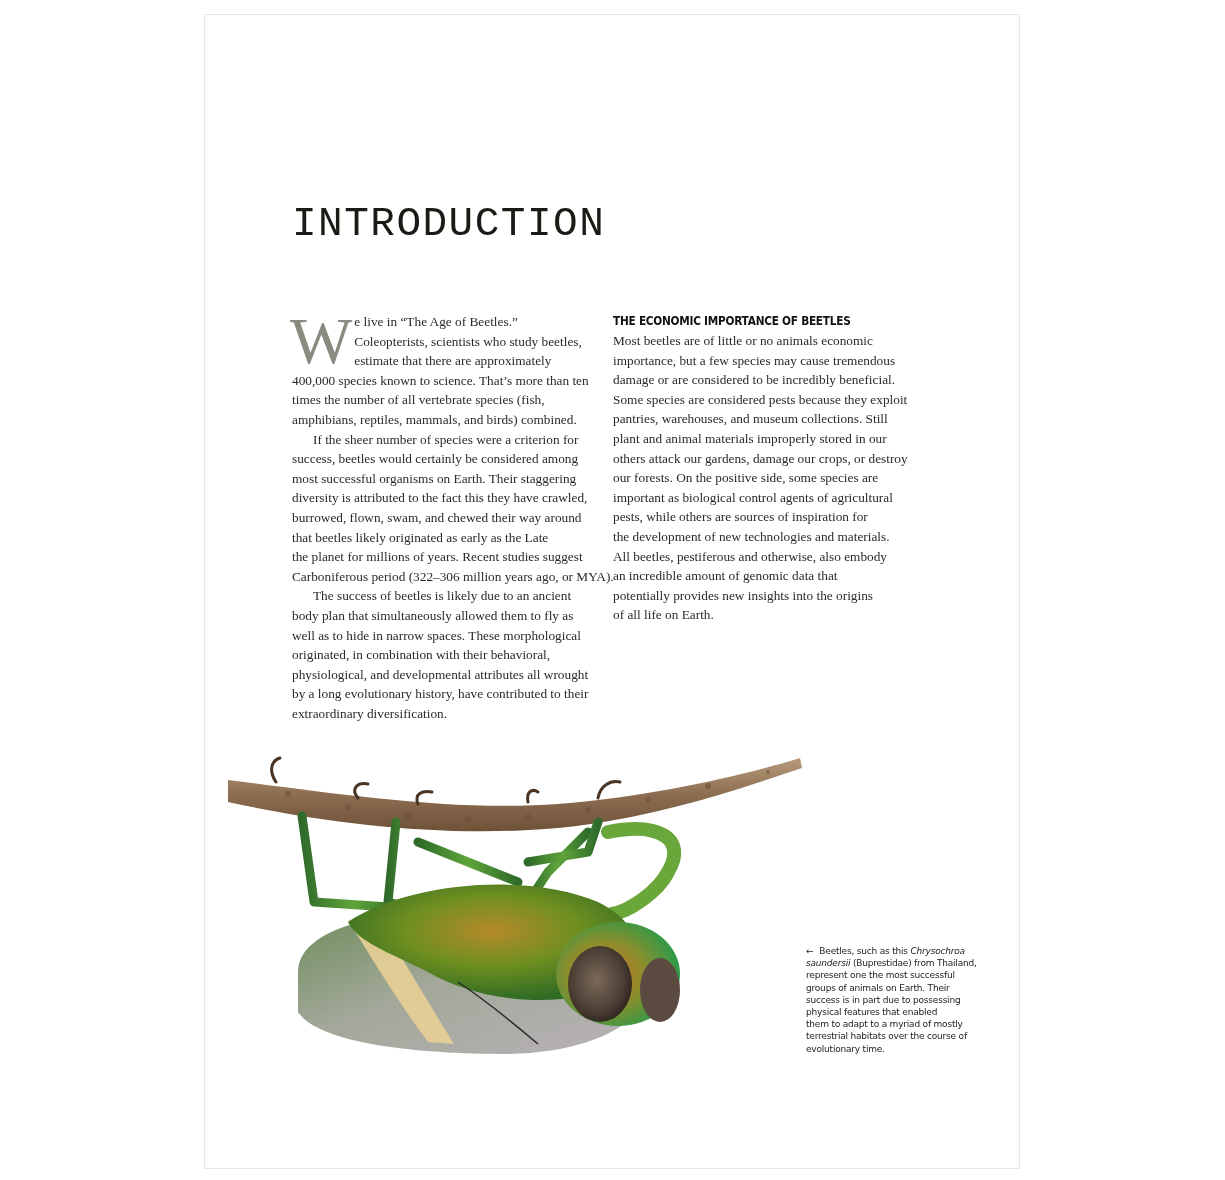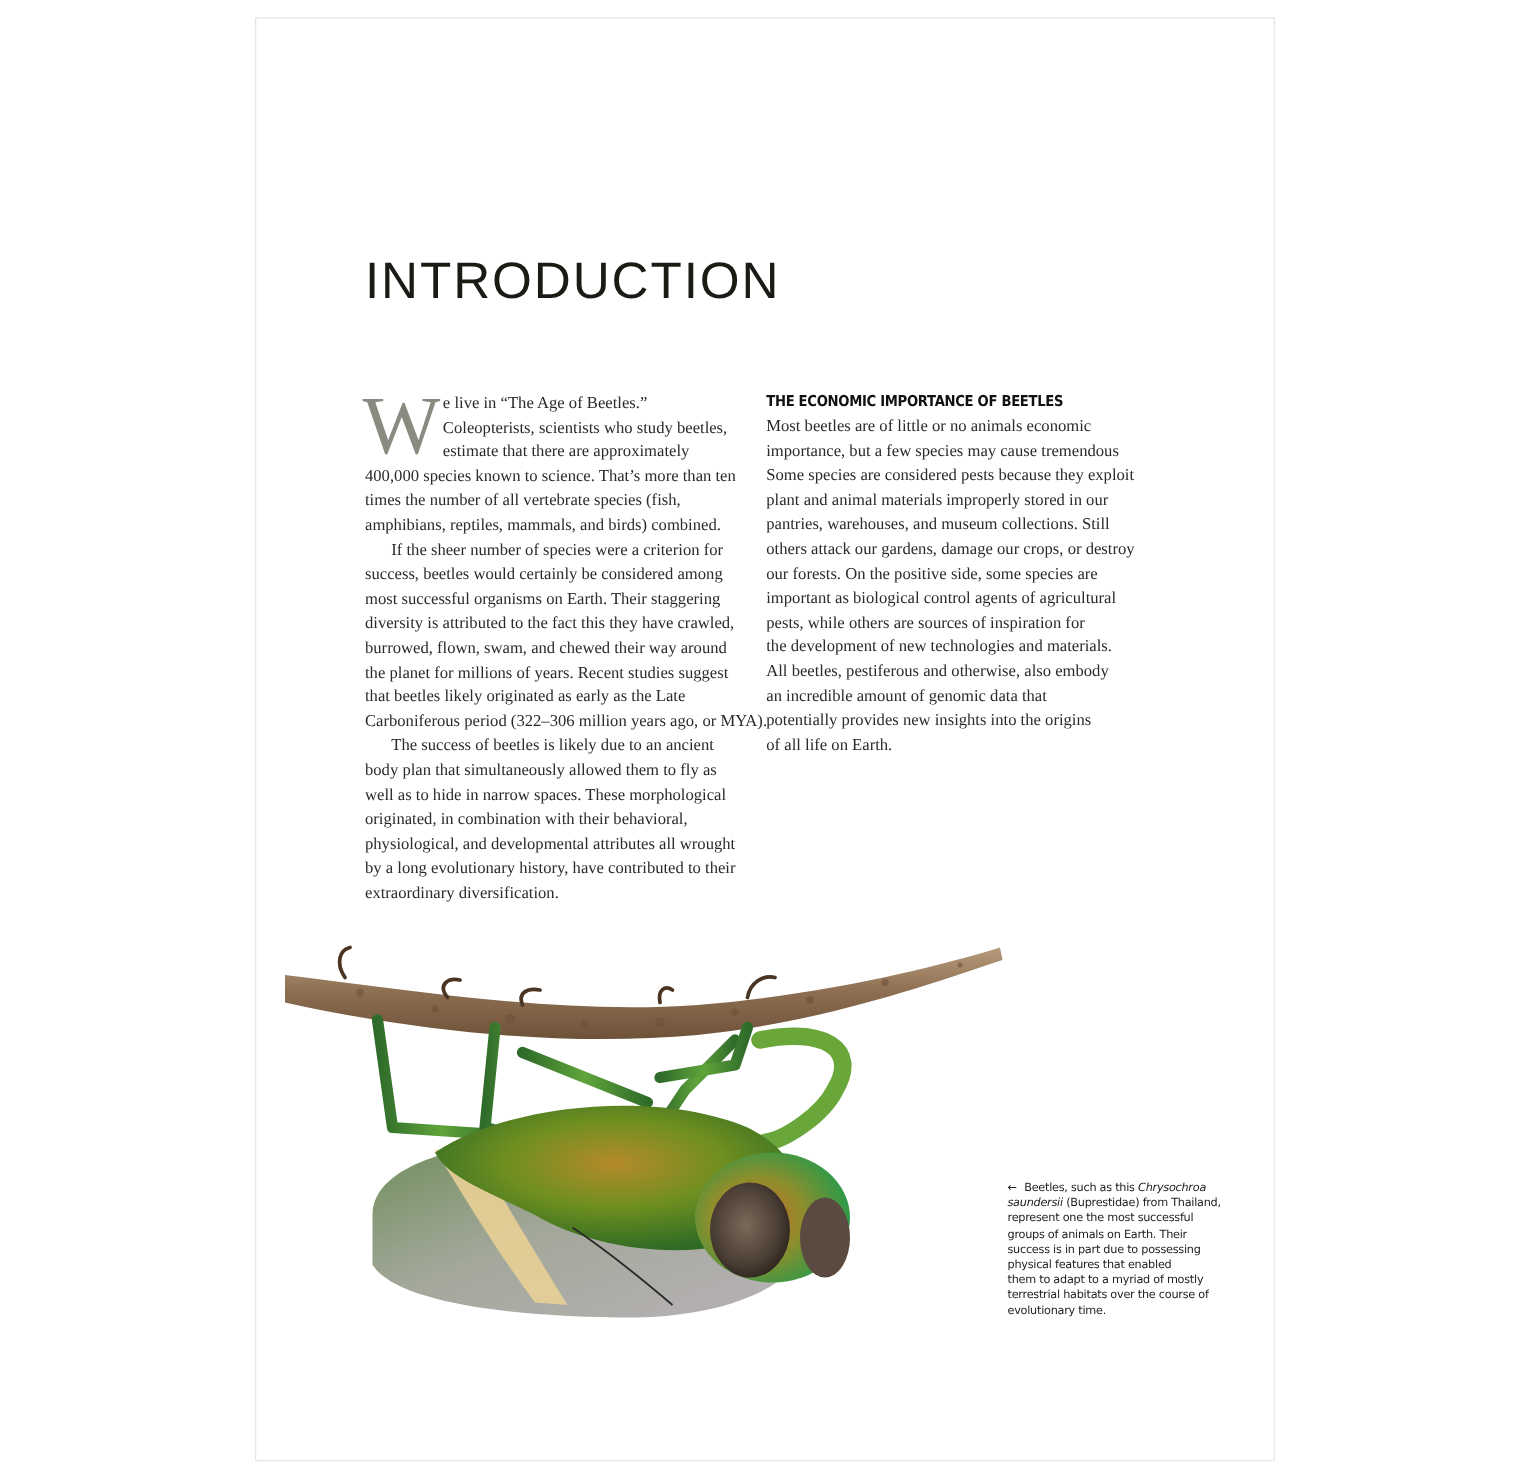--- a/index.html
+++ b/index.html
@@ -3,21 +3,21 @@
 <meta charset="utf-8">
 <style>
   html, body { margin: 0; padding: 0; background: #ffffff; }
   body { width: 1225px; height: 1180px; position: relative; overflow: hidden; }
   .page {
     position: absolute; left: 204px; top: 14px; width: 816px; height: 1155px;
     border: 1px solid #e6e6e6; box-sizing: border-box; background: #fff;
   }
   .title {
     position: absolute; left: 292px; top: 196px;
-    font-family: Liberation Sans, sans-serif;
+    font-family: Liberation Mono, monospace;
     font-size: 41px; letter-spacing: 1.5px; color: #1c1a14; font-weight: normal;
     margin: 0; line-height: 56px;
   }
   .col {
     position: absolute;
     font-family: "Liberation Serif", serif;
     font-size: 13.3px; line-height: 19.6px; color: #2a2a2a;
   }
   .col-left { left: 292px; top: 312px; width: 305px; }
   .col-right { left: 613px; top: 312px; width: 305px; }
@@ -62,43 +62,44 @@
     <span class="line" style="clear:left">400,000 species known to science. That’s more than ten</span>
     <span class="line">times the number of all vertebrate species (fish,</span>
     <span class="line">amphibians, reptiles, mammals, and birds) combined.</span>
   </p>
   <p>
     <span class="line" style="padding-left:21px">If the sheer number of species were a criterion for</span>
     <span class="line">success, beetles would certainly be considered among</span>
     <span class="line">most successful organisms on Earth. Their staggering</span>
     <span class="line">diversity is attributed to the fact this they have crawled,</span>
     <span class="line">burrowed, flown, swam, and chewed their way around</span>
+    <span class="line">that beetles likely originated as early as the Late</span>
     <span class="line">the planet for millions of years. Recent studies suggest</span>
-    <span class="line">that beetles likely originated as early as the Late</span>
     <span class="line">Carboniferous period (322–306 million years ago, or MYA).</span>
   </p>
   <p>
     <span class="line" style="padding-left:21px">The success of beetles is likely due to an ancient</span>
     <span class="line">body plan that simultaneously allowed them to fly as</span>
     <span class="line">well as to hide in narrow spaces. These morphological</span>
     <span class="line">originated, in combination with their behavioral,</span>
     <span class="line">physiological, and developmental attributes all wrought</span>
     <span class="line">by a long evolutionary history, have contributed to their</span>
     <span class="line">extraordinary diversification.</span>
   </p>
 </div>
 
 <div class="col col-right">
   <div class="section-heading">THE ECONOMIC IMPORTANCE OF BEETLES</div>
   <p>
     <span class="line">Most beetles are of little or no animals economic</span>
     <span class="line">importance, but a few species may cause tremendous</span>
+    <span class="line">damage or are considered to be incredibly beneficial.</span>
     <span class="line">Some species are considered pests because they exploit</span>
+    <span class="line">pantries, warehouses, and museum collections. Still</span>
     <span class="line">plant and animal materials improperly stored in our</span>
-    <span class="line">pantries, warehouses, and museum collections. Still</span>
     <span class="line">others attack our gardens, damage our crops, or destroy</span>
     <span class="line">our forests. On the positive side, some species are</span>
     <span class="line">important as biological control agents of agricultural</span>
     <span class="line">pests, while others are sources of inspiration for</span>
     <span class="line">the development of new technologies and materials.</span>
     <span class="line">All beetles, pestiferous and otherwise, also embody</span>
     <span class="line">an incredible amount of genomic data that</span>
     <span class="line">potentially provides new insights into the origins</span>
     <span class="line">of all life on Earth.</span>
   </p>

